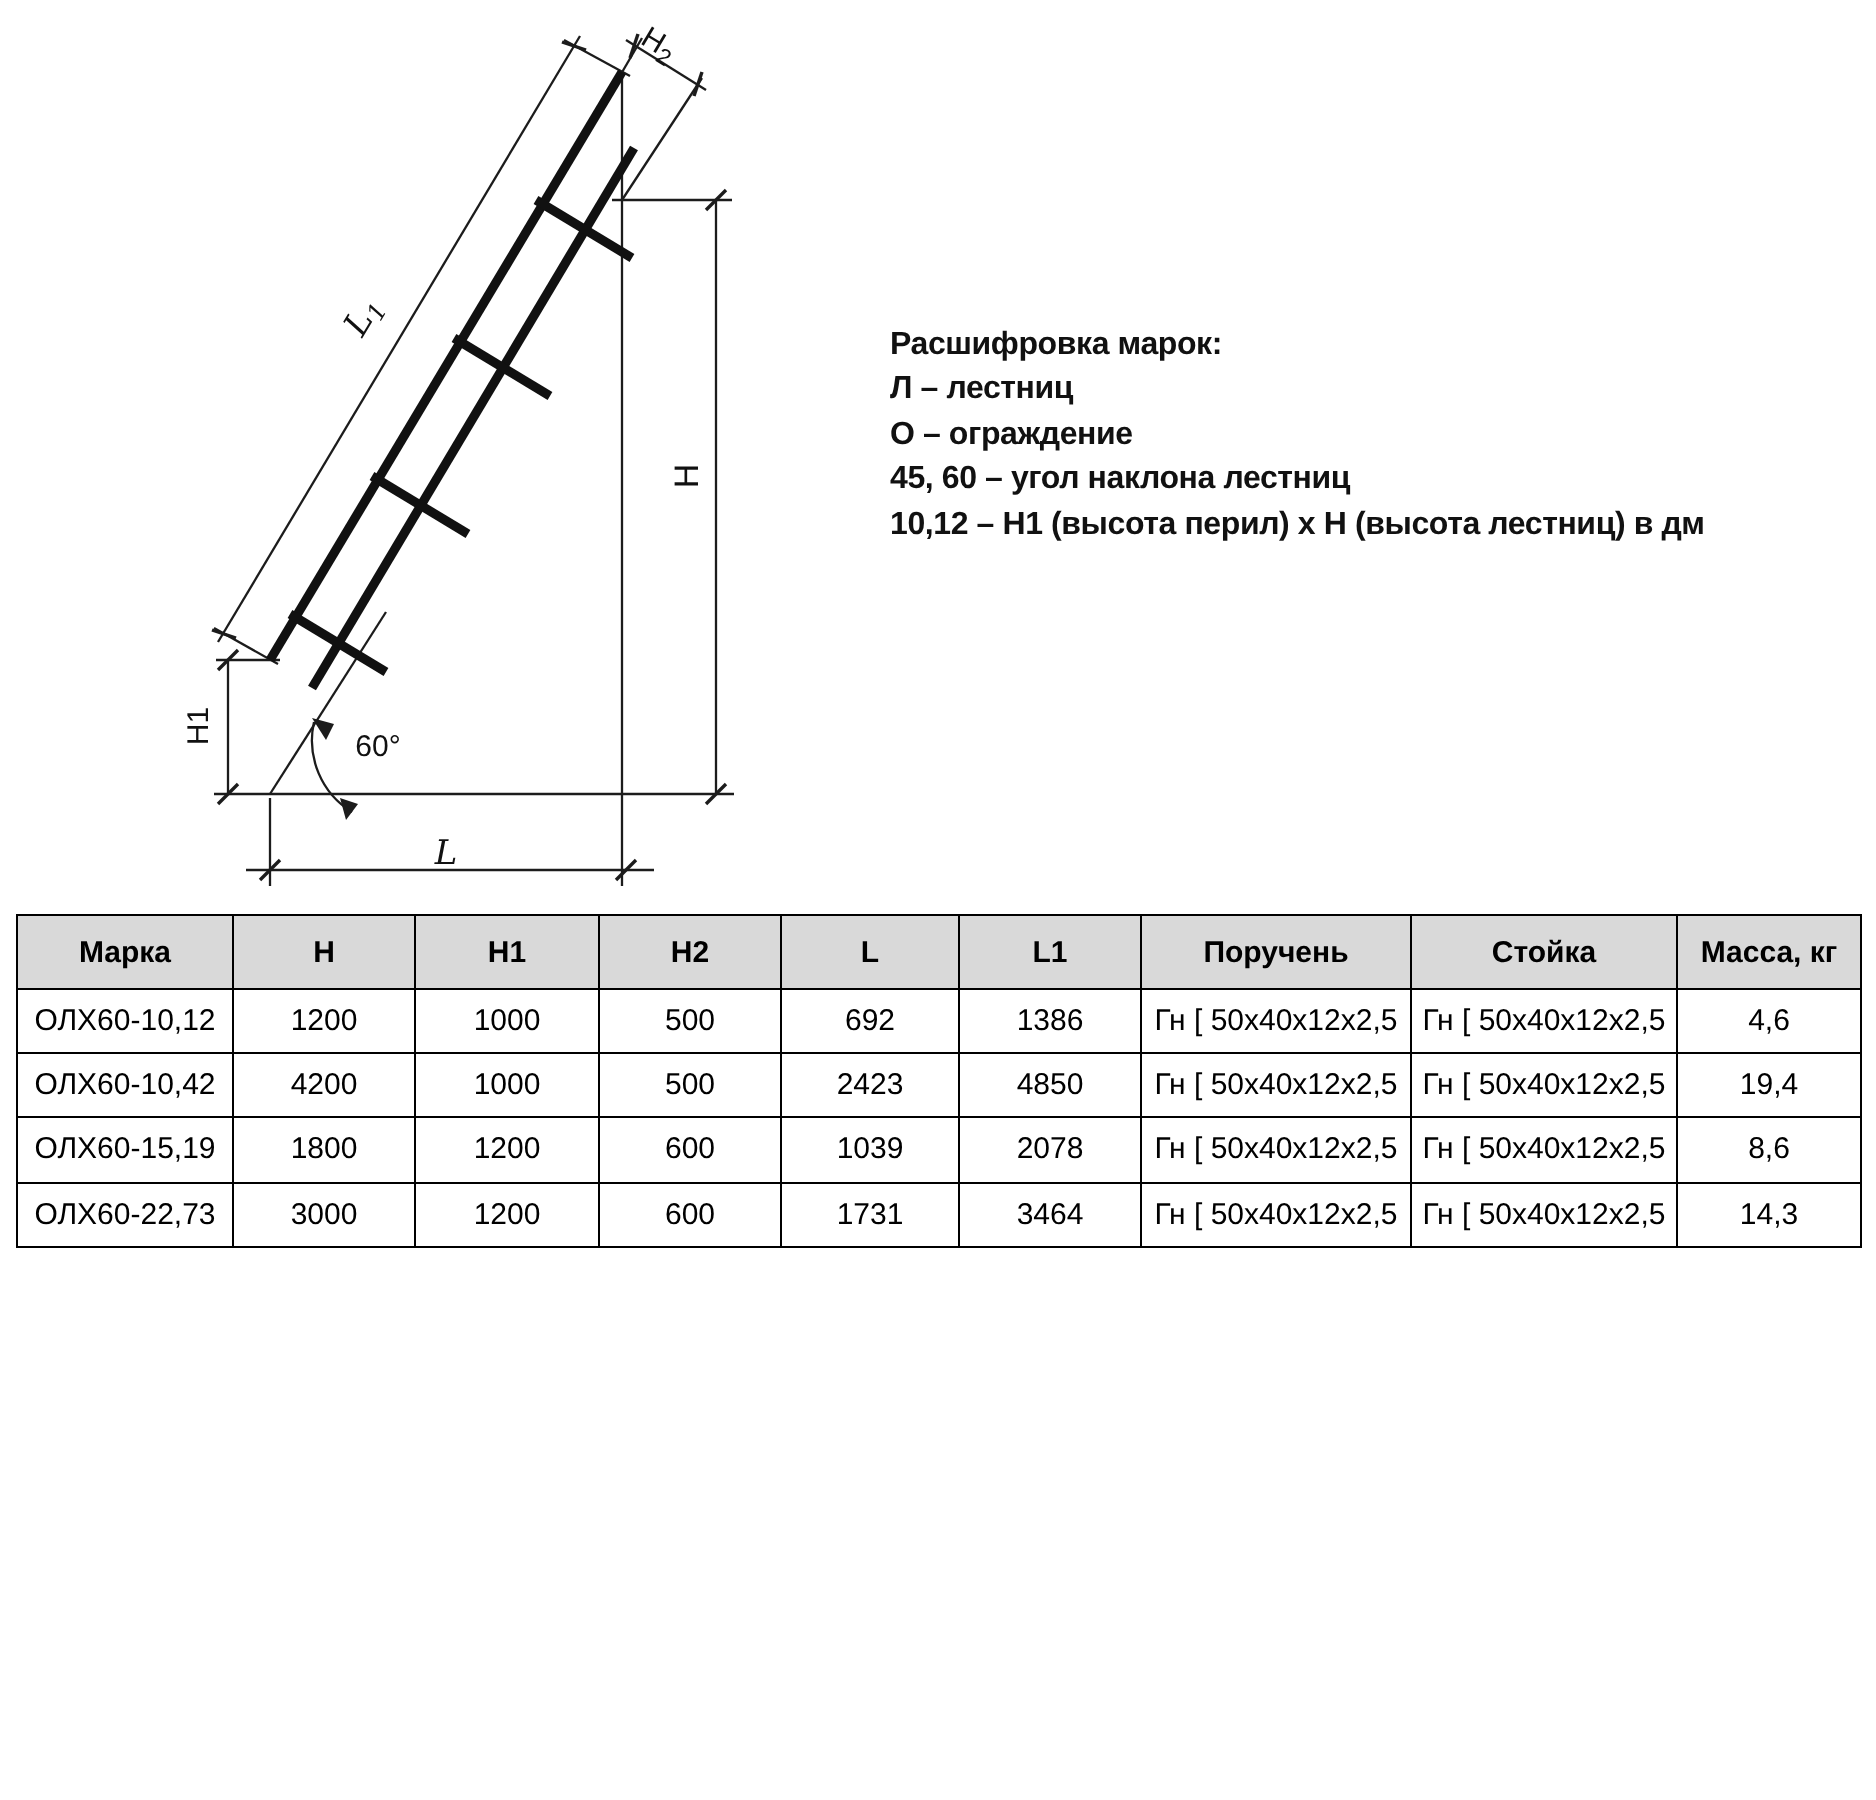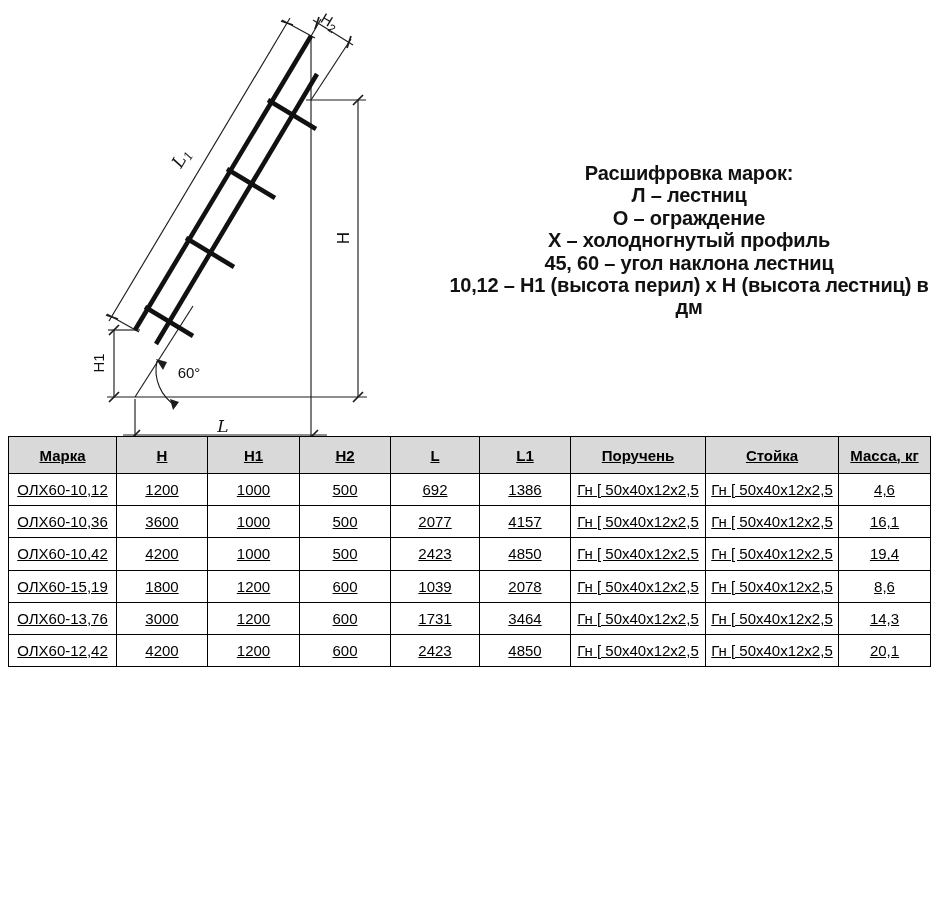--- a/index.html
+++ b/index.html
@@ -11,24 +11,24 @@
   .k { stroke:#111; stroke-width:4.6; fill:none; }
   .t { stroke:#1c1c1c; stroke-width:1.15; fill:none; }
   .s { stroke:#1c1c1c; stroke-width:1.7; fill:none; }
   .dimtxt { font-family:"Liberation Sans", sans-serif; font-size:15px; fill:#111; }
   .dimtxt-big { font-family:"Liberation Sans", sans-serif; font-size:17px; fill:#111; }
   .dimtxt-it { font-family:"DejaVu Serif", serif; font-style:italic; font-size:17px; fill:#111; }
   .arrow { fill:#1c1c1c; stroke:none; }
 
   
   .legend { position:absolute; left:445px; top:162px; width:488px; color:#111; }
-  .legend div { font-size:20px; line-height:22.4px; font-weight:600; letter-spacing:-0.2px;text-align:center; }
+  .legend div { font-size:16px; line-height:22.4px; font-weight:600; letter-spacing:-0.2px; }
 
   
-  .tablewrap { position:absolute; left:8px; top:436px;text-decoration:underline; }
+  .tablewrap { position:absolute; left:8px; top:457px; }
   table { border-collapse:collapse; table-layout:fixed; width:922px; }
   th, td { border:1px solid #000; text-align:center; vertical-align:middle;
            color:#000; overflow:hidden; white-space:nowrap; }
   th { height:37px; background:#d9d9d9; font-size:15px; font-weight:bold; }
   td { height:32.2px; font-size:15px; font-weight:normal; }
 </style>
 </head>
 <body>
 
 <div class="page">
@@ -78,21 +78,20 @@
     <text class="dimtxt-big" transform="translate(349,238) rotate(-90)" text-anchor="middle">H</text>
     <text class="dimtxt" transform="translate(104,363) rotate(-90)" text-anchor="middle">H1</text>
     <text class="dimtxt-it" x="223" y="432" text-anchor="middle">L</text>
     <text class="dimtxt" x="189" y="378" text-anchor="middle">60°</text>
   </svg>
 
   <div class="legend">
     <div>Расшифровка марок:</div>
     <div>Л – лестниц</div>
     <div>О – ограждение</div>
-    <div>Х – холодногнутый профиль</div>
     <div>45, 60 – угол наклона лестниц</div>
     <div>10,12 – Н1 (высота перил) х Н (высота лестниц) в дм</div>
   </div>
 
   <div class="tablewrap">
     <table>
       <colgroup>
         <col style="width:108px">
           <col style="width:91px">
           <col style="width:92px">
@@ -122,31 +121,20 @@
             <td>1200</td>
             <td>1000</td>
             <td>500</td>
             <td>692</td>
             <td>1386</td>
             <td>Гн [ 50х40х12х2,5</td>
             <td>Гн [ 50х40х12х2,5</td>
             <td>4,6</td>
           </tr>
           <tr>
-            <td>ОЛХ60-10,36</td>
-            <td>3600</td>
-            <td>1000</td>
-            <td>500</td>
-            <td>2077</td>
-            <td>4157</td>
-            <td>Гн [ 50х40х12х2,5</td>
-            <td>Гн [ 50х40х12х2,5</td>
-            <td>16,1</td>
-          </tr>
-          <tr>
             <td>ОЛХ60-10,42</td>
             <td>4200</td>
             <td>1000</td>
             <td>500</td>
             <td>2423</td>
             <td>4850</td>
             <td>Гн [ 50х40х12х2,5</td>
             <td>Гн [ 50х40х12х2,5</td>
             <td>19,4</td>
           </tr>
@@ -155,38 +143,27 @@
             <td>1800</td>
             <td>1200</td>
             <td>600</td>
             <td>1039</td>
             <td>2078</td>
             <td>Гн [ 50х40х12х2,5</td>
             <td>Гн [ 50х40х12х2,5</td>
             <td>8,6</td>
           </tr>
           <tr>
-            <td>ОЛХ60-13,76</td>
+            <td>ОЛХ60-22,73</td>
             <td>3000</td>
             <td>1200</td>
             <td>600</td>
             <td>1731</td>
             <td>3464</td>
             <td>Гн [ 50х40х12х2,5</td>
             <td>Гн [ 50х40х12х2,5</td>
             <td>14,3</td>
           </tr>
-          <tr>
-            <td>ОЛХ60-12,42</td>
-            <td>4200</td>
-            <td>1200</td>
-            <td>600</td>
-            <td>2423</td>
-            <td>4850</td>
-            <td>Гн [ 50х40х12х2,5</td>
-            <td>Гн [ 50х40х12х2,5</td>
-            <td>20,1</td>
-          </tr>
         </tbody>
     </table>
   </div>
 
 </div>
 
 </body></html>

